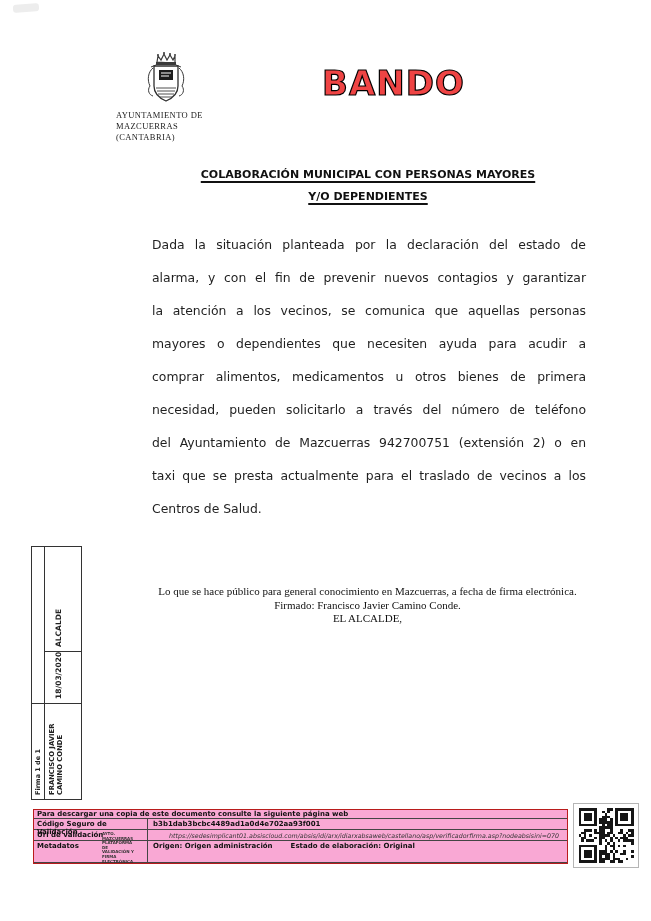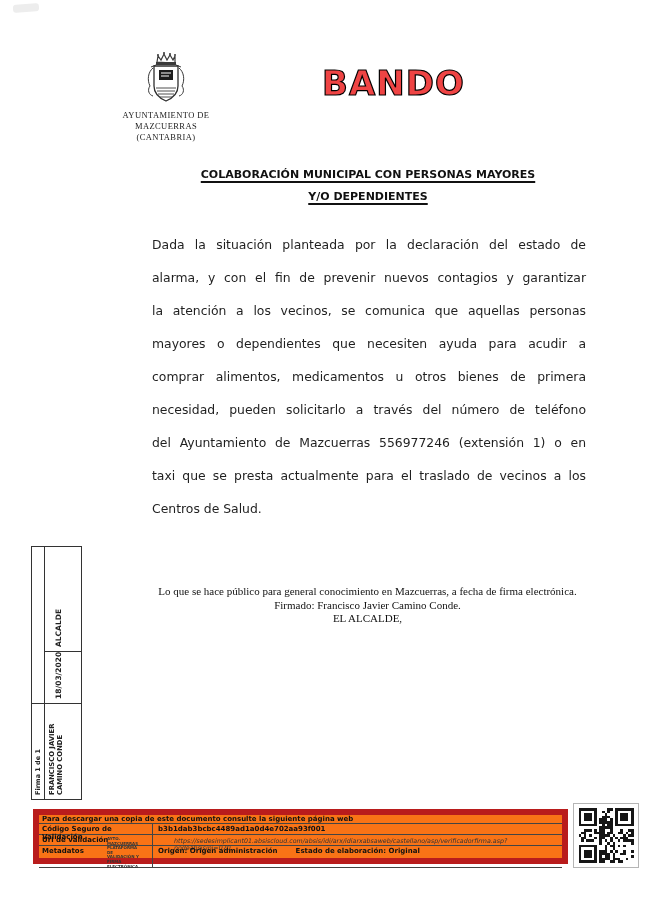--- a/index.html
+++ b/index.html
@@ -6,21 +6,21 @@
   .page {
     position:relative; width:651px; height:921px; background:#ffffff;
     font-family:"DejaVu Sans", sans-serif; color:#1a1a1a; overflow:hidden;
   }
 
   
   .smudge { position:absolute; left:13px; top:4px; width:26px; height:8px;
     background:#ededed; border-radius:3px; transform:rotate(-4deg); }
 
   
-  .org-block { position:absolute; left:116px; top:50px; width:100px; text-align:center; }
+  .org-block { position:absolute; left:116px; top:50px; width:100px; }
   .org-block svg { display:block; margin:0 auto; }
   .org-lines { margin-top:4px; font-family:"Liberation Serif", serif; font-size:8.5px;
     line-height:11px; letter-spacing:0.4px; color:#222; }
   .bando { position:absolute; left:322px; top:64px; width:200px;
     font-size:34px; line-height:38px; font-weight:bold; letter-spacing:1px;
     color:#ef4444; -webkit-text-stroke:1.2px #000; }
 
   
   .heading { position:absolute; left:120px; top:164px; width:496px; text-align:center;
     font-weight:bold; font-size:11px; line-height:22px; color:#111; }
@@ -45,21 +45,21 @@
   .stamp-firma { width:96px; border-right:1px solid #333; box-sizing:border-box;
     font-size:6.5px; font-weight:bold; padding:2px 0 0 4px; }
   .stamp-row-b { flex:1; display:flex; }
   .stamp-cell { border-right:1px solid #333; box-sizing:border-box; font-weight:bold; }
   .stamp-name { width:96px; font-size:6.8px; line-height:8px; padding:3px 0 0 4px; }
   .stamp-date { width:52px; font-size:7.5px; padding:9px 0 0 4px; }
   .stamp-role { flex:1; border-right:none; font-size:7.5px; padding:9px 0 0 4px; }
 
   
   .vtable { position:absolute; left:33px; top:809px; width:535px; height:55px;
-    border:6px solid #b91c1c; box-sizing:border-box; font-size:7px; color:#111; background:#f97316; }
+    border:1px solid #b91c1c; box-sizing:border-box; font-size:7px; color:#111; background:#f9a8d4; }
   .vrow { display:flex; border-bottom:1px solid #444; box-sizing:border-box; }
   .vrow:last-child { border-bottom:none; }
   .vrow-notice { height:9px; align-items:center; font-weight:bold; padding-left:3px; }
   .vrow-csv { height:11px; }
   .vrow-url { height:11px;gap:16px; }
   .vrow-meta { height:22px; }
   .vlabel { width:114px; border-right:1px solid #444; box-sizing:border-box;
     font-weight:bold; padding:1px 0 0 3px; }
   .vvalue { flex:1; padding:1px 0 0 5px; }
   .vvalue.hash { font-weight:bold; }
@@ -115,21 +115,21 @@
     <div>Y/O DEPENDIENTES</div>
   </div>
 
   <div class="body-text">
       <div class="bodyline">Dada la situación planteada por la declaración del estado de</div>
       <div class="bodyline">alarma, y con el fin de prevenir nuevos contagios y garantizar</div>
       <div class="bodyline">la atención a los vecinos, se comunica que aquellas personas</div>
       <div class="bodyline">mayores o dependientes que necesiten ayuda para acudir a</div>
       <div class="bodyline">comprar alimentos, medicamentos u otros bienes de primera</div>
       <div class="bodyline">necesidad, pueden solicitarlo a través del número de teléfono</div>
-      <div class="bodyline">del Ayuntamiento de Mazcuerras 556977246 (extensión 1) o en</div>
+      <div class="bodyline">del Ayuntamiento de Mazcuerras 942700751 (extensión 2) o en</div>
       <div class="bodyline">taxi que se presta actualmente para el traslado de vecinos a los</div>
       <div class="bodyline">Centros de Salud.</div>
     </div>
 
   <div class="closing">
     <div>Lo que se hace público para general conocimiento en Mazcuerras, a fecha de firma electrónica.</div>
     <div>Firmado: Francisco Javier Camino Conde.</div>
     <div>EL ALCALDE,</div>
   </div>
 

